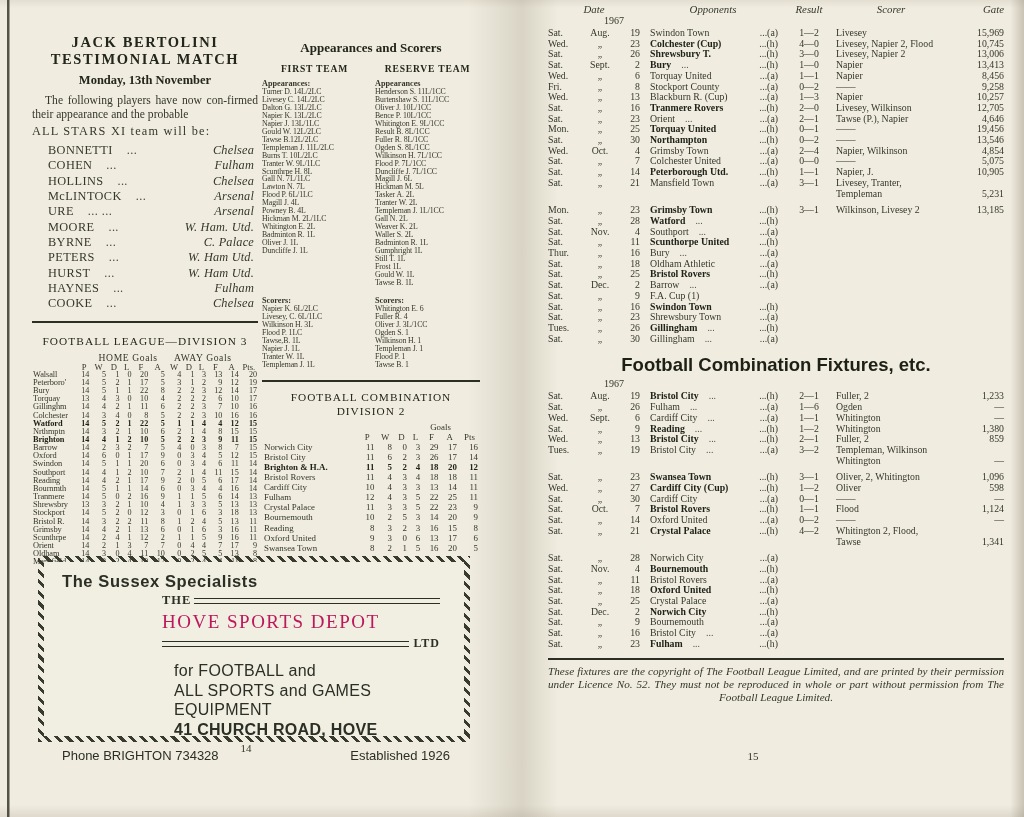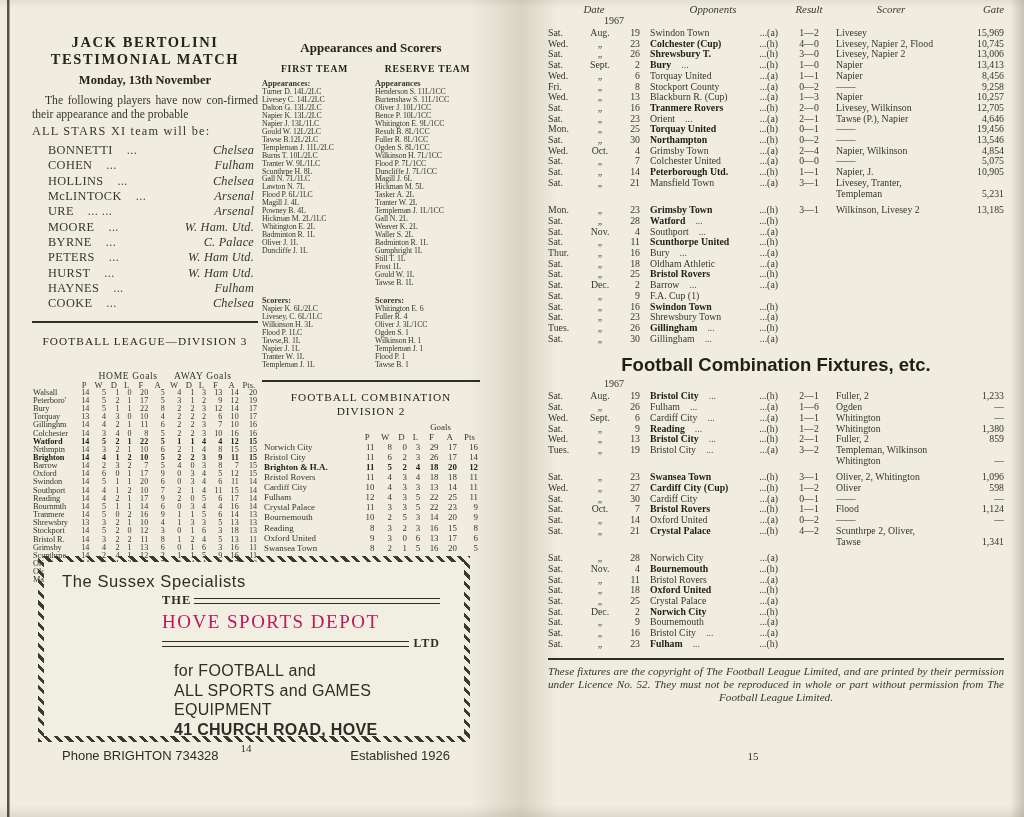--- a/index.html
+++ b/index.html
@@ -26,21 +26,21 @@
   .intro{font-size:11.6px;line-height:13.6px;text-align:justify;margin:6px 0 0 0;text-indent:13px;}
   .allstars{font-size:12.3px;letter-spacing:1.2px;margin-top:3px;}
   .xi{margin:4px 4px 0 16px;}
   .xirow{display:flex;font-size:12.3px;line-height:15.3px;letter-spacing:0.4px;}
   .xname{}
   .xmid{margin-left:14px;color:#4a4d41;}
   .xspacer{flex:1;}
   .xclub{font-style:italic;letter-spacing:0.2px;}
   .rule{border-top:2px solid #2c2f25;margin-top:10px;}
   .d3title{text-align:center;font-size:11.3px;letter-spacing:1.1px;margin-top:12px;color:#23261c;}
-  table.d3{border-collapse:collapse;margin-top:25px;width:100%;}
+  table.d3{border-collapse:collapse;margin-top:7px;width:100%;}
   table.d3 td{font-size:8.1px;line-height:8.15px;text-align:right;padding:0 1px;white-space:nowrap;}
   table.d3 td.tname{text-align:left;font-size:8.4px;letter-spacing:-0.1px;}
   table.d3 thead td{text-align:center;font-size:8.6px;}
   table.d3 tr.gh td{font-size:9.6px;letter-spacing:0.6px;}
   tr.bold td{font-weight:bold;color:#1e2117;}
 
   
   .colB{position:absolute;left:252px;top:40px;width:218px;}
   .apptitle{font-weight:bold;font-size:13px;text-align:center;color:#23261c;}
   .appcols{display:flex;gap:8px;margin-top:7px;align-items:flex-end;}
@@ -59,21 +59,21 @@
   table.comb thead td{text-align:center;}
   .note1,.note2{text-align:center;font-size:9.8px;margin-top:3px;}
   .note1{margin-top:7px;}
 
   
   .ad{position:absolute;left:28px;top:556px;width:432px;height:186px;
       background:repeating-linear-gradient(45deg,#383c30 0 3px,rgba(0,0,0,0) 3px 7.5px);
       padding:6px;box-sizing:border-box;}
   .adin{background:#f1eee2;width:100%;height:100%;box-sizing:border-box;padding:10px 14px 8px 18px;
         font-family:"Liberation Sans","DejaVu Sans",sans-serif;color:#2c2f25;}
-  .sussex{font-weight:normal;font-size:16.5px;letter-spacing:0.6px;}
+  .sussex{font-weight:bold;font-size:16.5px;letter-spacing:0.6px;}
   .logo{margin:2px 10px 0 100px;font-family:"Liberation Serif","DejaVu Serif",serif;}
   .therow{display:flex;align-items:center;}
   .the{font-weight:bold;font-size:12.5px;letter-spacing:1px;}
   .dline{flex:1;height:4px;border-top:1px solid #2c2f25;border-bottom:1px solid #2c2f25;margin-left:3px;}
   .dline2{flex:1;height:4px;border-top:1px solid #2c2f25;border-bottom:1px solid #2c2f25;margin-right:4px;}
   .big{font-weight:normal;font-size:19px;letter-spacing:1.5px;line-height:28px;white-space:nowrap;color:#be185d;}
   .ltdrow{display:flex;align-items:center;}
   .ltd{font-weight:bold;font-size:12px;letter-spacing:1px;}
   .adlines{margin:10px 0 0 112px;font-size:16px;line-height:19.5px;letter-spacing:0.3px;}
   .adl3{font-weight:bold;}
@@ -1396,21 +1396,21 @@
           <div class="fxrow">
             <span class="fday">Sat.</span>
             <span class="fmon">„</span>
             <span class="fdate">21</span>
             <span class="fopp">
               <span class="oname bold">Crystal Palace</span>
               <span class="ospacer"></span>
               <span class="oven">...(h)</span>
             </span>
             <span class="fres">4—2</span>
-            <span class="fsco">Scunthrpe 2, Oliver,</span>
+            <span class="fsco">Whitington 2, Flood,</span>
             <span class="fgate"></span>
           </div>
           <div class="fxrow cont">
             <span class="fday"></span>
             <span class="fmon"></span>
             <span class="fdate"></span>
             <span class="fopp"></span>
             <span class="fres"></span>
             <span class="fsco">Tawse</span>
             <span class="fgate">1,341</span>

